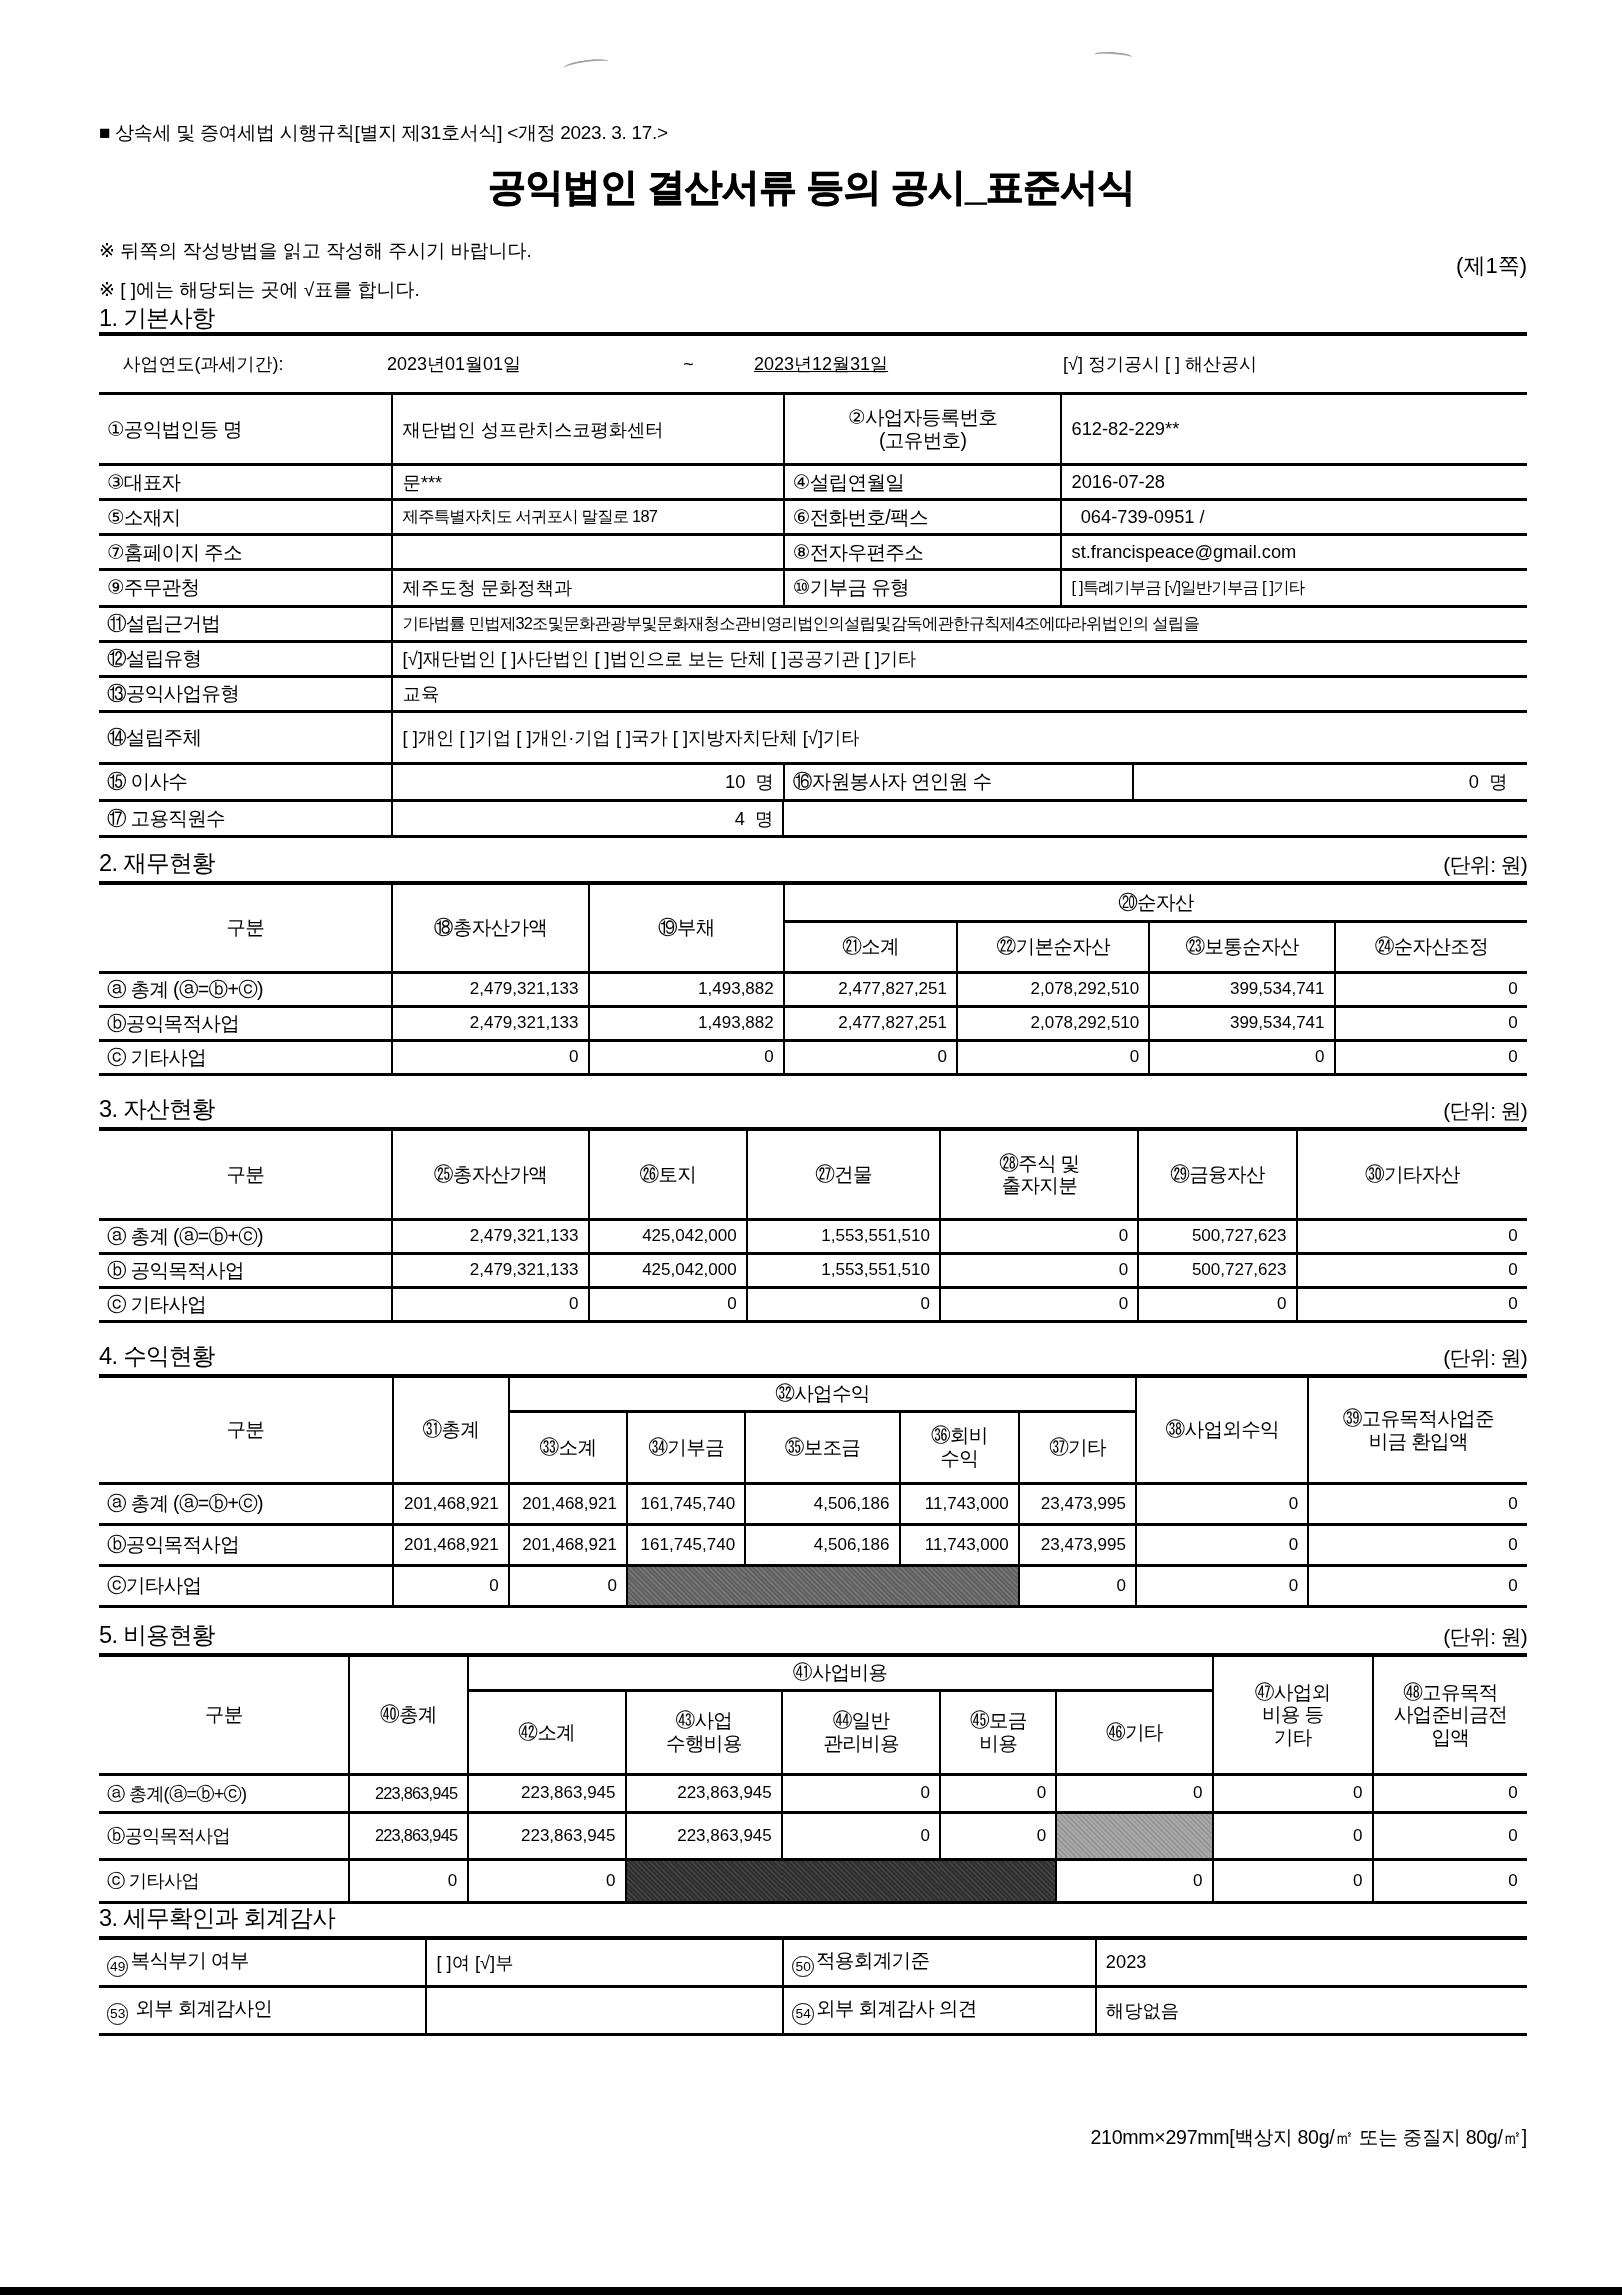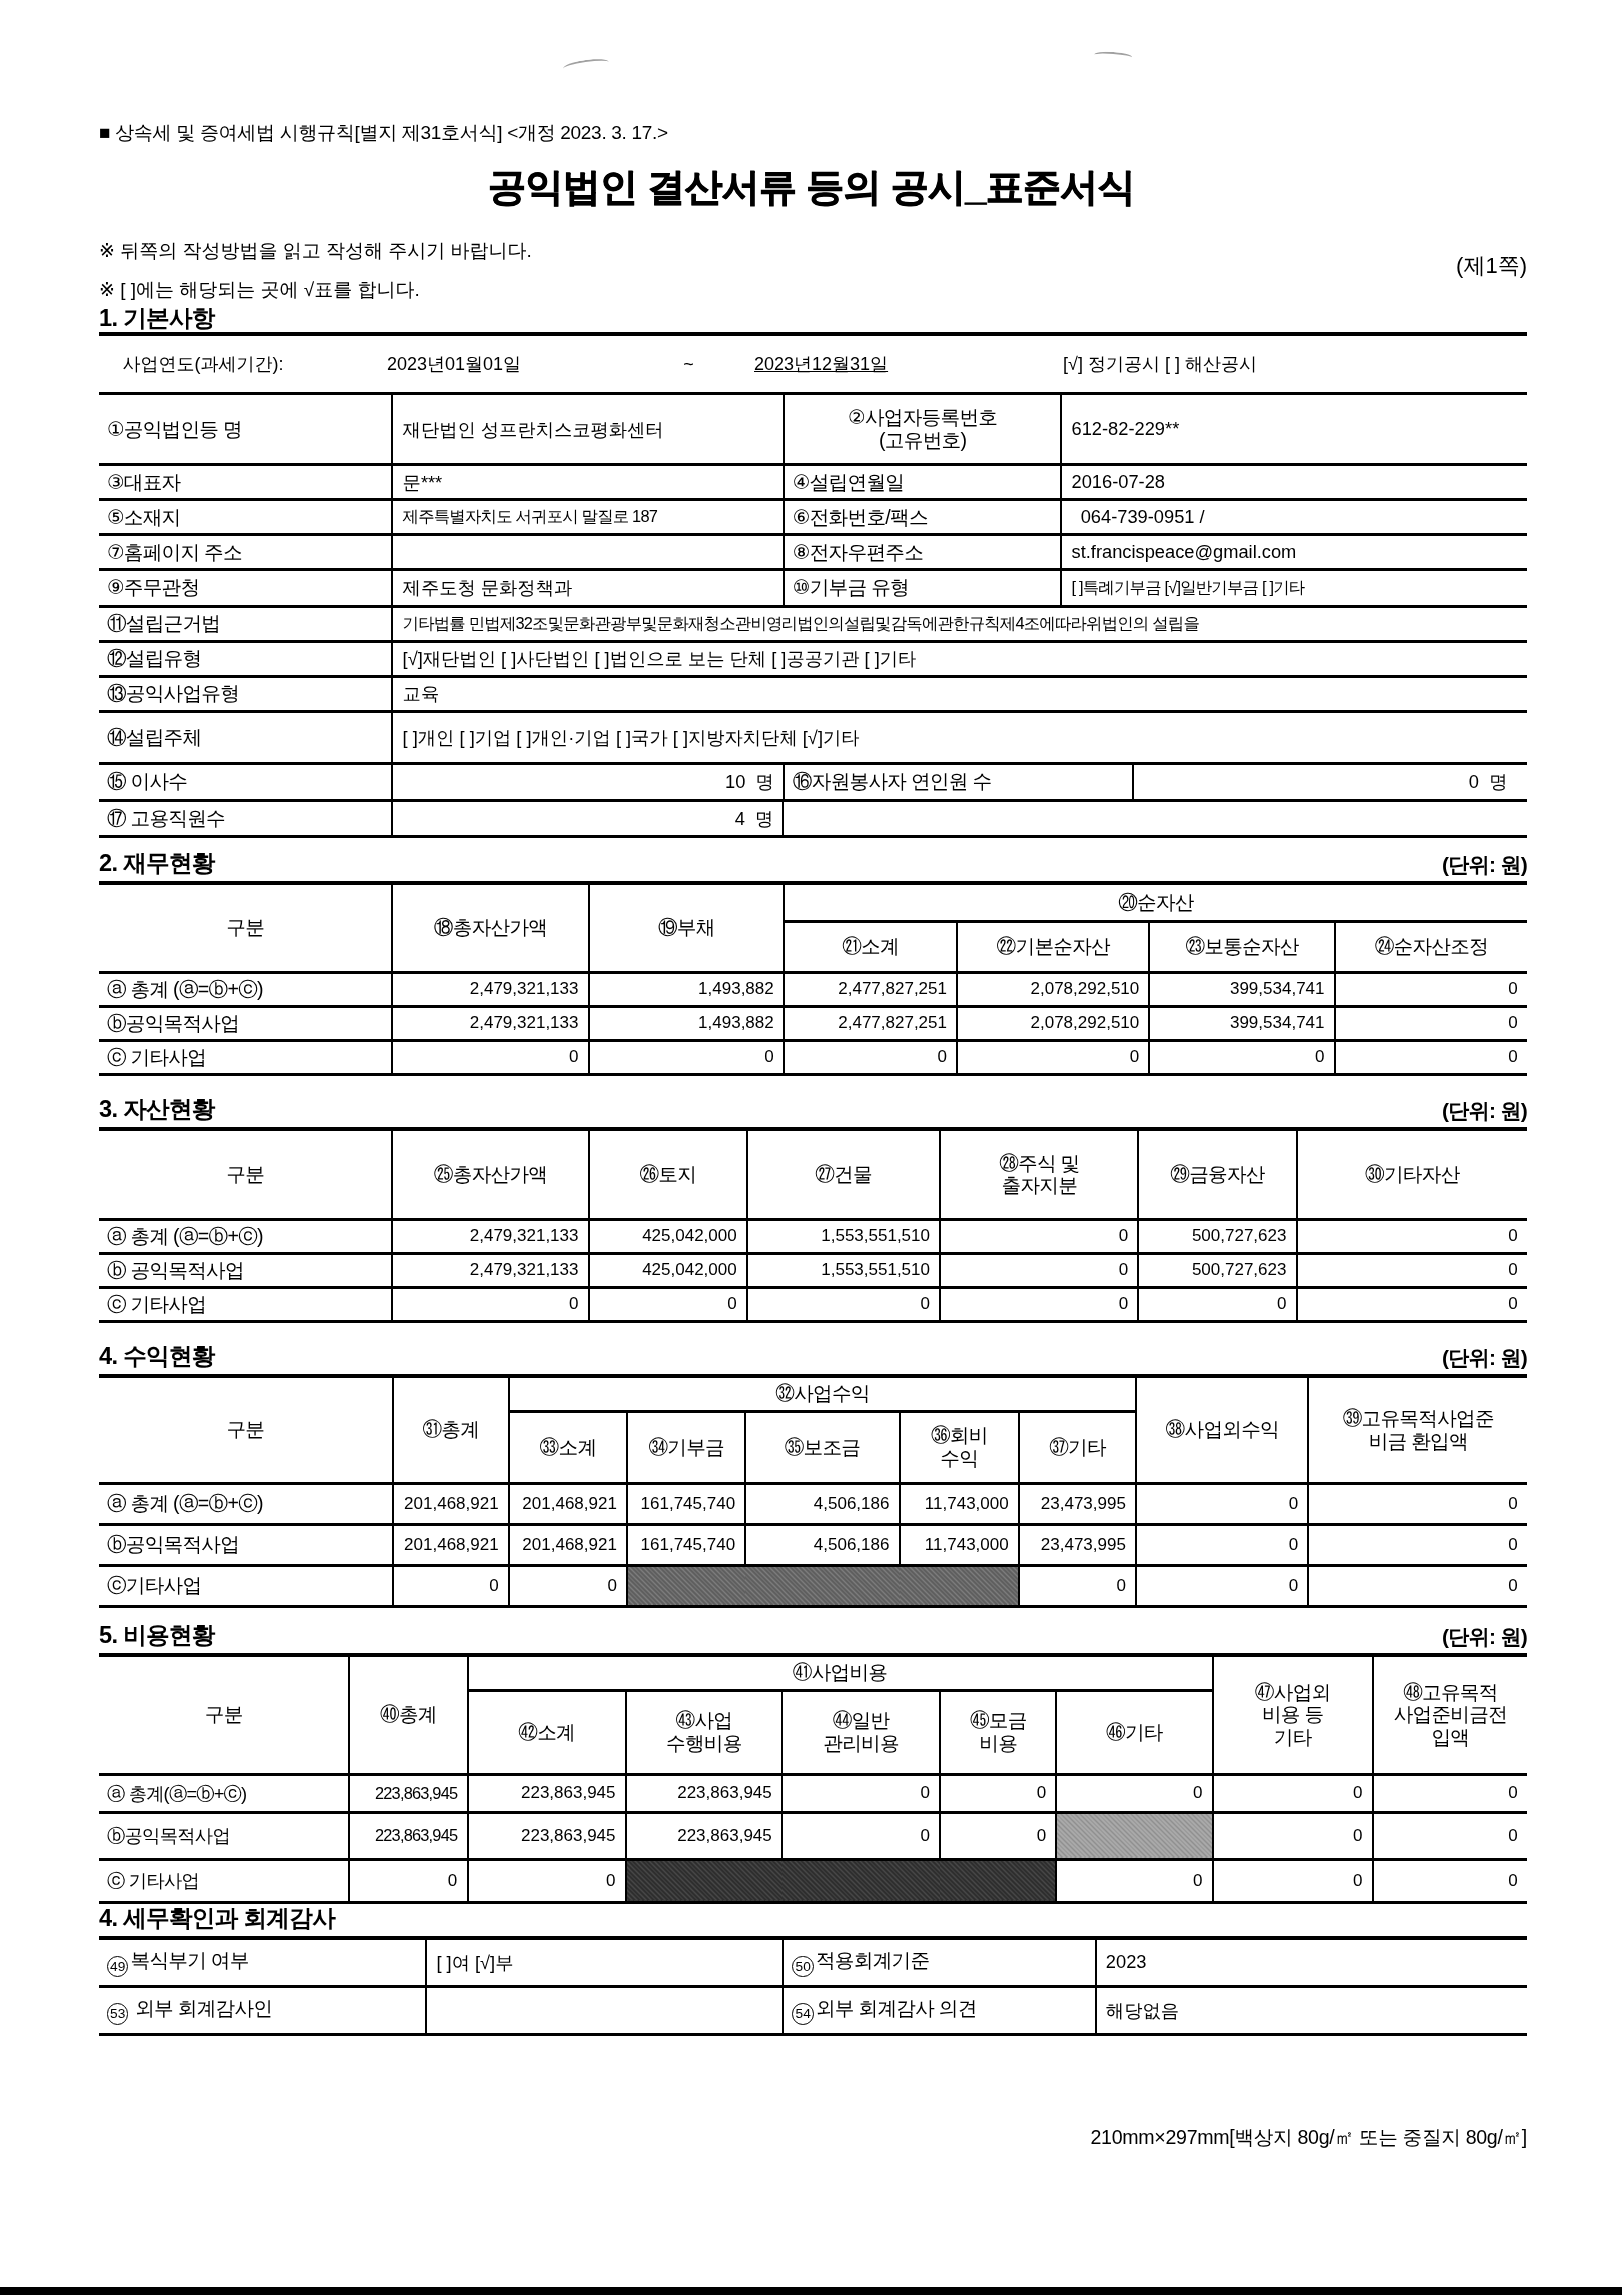--- a/index.html
+++ b/index.html
@@ -5,21 +5,21 @@
   * { box-sizing: border-box; }
   body { margin:0; background:#888; font-family:"Liberation Sans","DejaVu Sans",sans-serif; }
   .page { position:relative; width:1623px; height:2295px; background:#fff; color:#000; margin:0 auto; overflow:hidden; }
   .abs { position:absolute; }
 
   .form-ref { left:99px; top:120px; font-size:19px; font-weight:500; letter-spacing:-0.3px; }
   .doc-title { left:0; top:162px; width:1623px; text-align:center; font-size:38px; font-weight:800; letter-spacing:-0.7px; -webkit-text-stroke:0.8px #000; }
   .note1 { left:99px; top:238px; font-size:19px; font-weight:500; }
   .page-marker { left:99px; top:251px; width:1428px; text-align:right; font-size:22px; }
   .note2 { left:99px; top:277px; font-size:19px; font-weight:500; }
-  .sec-head { left:99px; width:1428px; display:flex; justify-content:space-between; align-items:flex-end; font-size:23.6px; font-weight:700; letter-spacing:-0.7px; }
+  .sec-head { left:99px; width:1428px; display:flex; justify-content:space-between; align-items:flex-end; font-size:23.6px; font-weight:400; letter-spacing:-0.7px; }
   .sec-head .unit { font-size:21px; }
 
   table { border-collapse:collapse; table-layout:fixed; width:1428px; }
   .wrap1 { left:99px; top:332px; width:1428px; border-top:4.6px solid #000; border-bottom:3.9px solid #000; }
   .wrap1 table + table { border-top:3.3px solid #000; }
   td { vertical-align:middle; white-space:nowrap; overflow:hidden; padding:0; }
   .grid tr + tr td { border-top:3.3px solid #000; }
   .vl { border-left:2px solid #000; }
 
   .lc { padding-left:7.9px; font-size:19.6px; font-weight:500; letter-spacing:-0.7px; }
@@ -456,21 +456,21 @@
       <td class="mask-dk"></td>
       <td class="mask-dk"></td>
       <td class="vl nc">0</td>
       <td class="vl nc">0</td>
       <td class="vl nc">0</td>
     </tr>
   </tbody>
     </table>
 
   <div class="abs sec-head" style="top:1902px;">
-    <span>4. 세무확인과 회계감사</span>
+    <span>3. 세무확인과 회계감사</span>
   </div>
   <table class="abs grid t6">
     <colgroup>
         <col style="width:327px">
         <col style="width:357px">
         <col style="width:312px">
         <col style="width:431px">
       </colgroup>
     <tbody>
         <tr style="height:48px">

